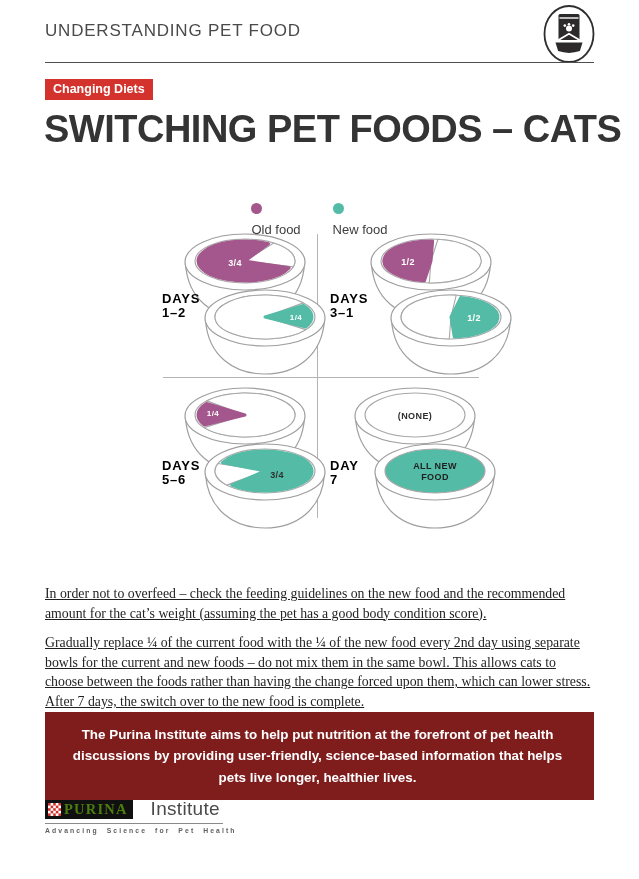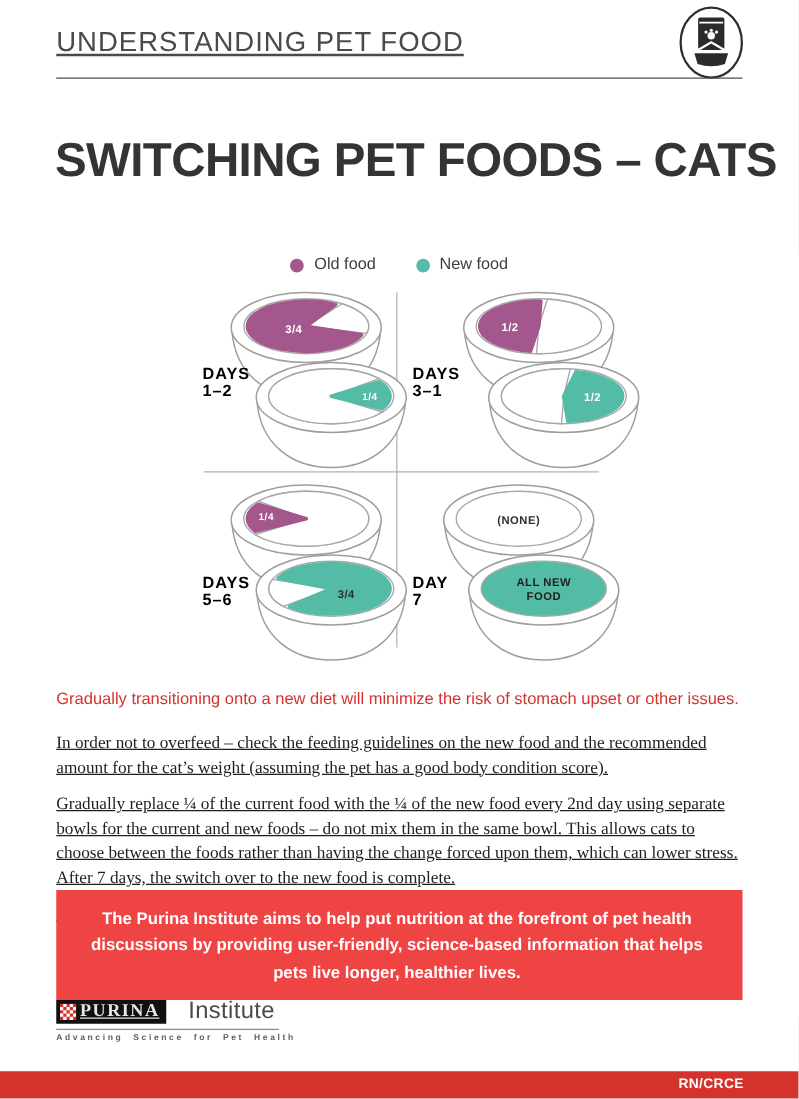--- a/index.html
+++ b/index.html
@@ -1,55 +1,55 @@
 <!DOCTYPE html>
 <html><head>
 <meta charset="utf-8">
 <style>
   html,body{margin:0;padding:0;background:#e8e8e8;}
   .page{position:relative;width:639px;height:879px;background:#ffffff;margin:0 auto;
         font-family:"Liberation Sans",sans-serif;overflow:hidden;}
   
-  .header-title{position:absolute;left:45px;top:21px;font-size:22px;letter-spacing:.8px;
-        color:#4a4a4a;font-weight:400;text-decoration:underline;}
+  .header-title{position:absolute;left:45px;top:21px;font-size:17px;letter-spacing:.8px;
+        color:#4a4a4a;font-weight:400;}
   .header-icon{position:absolute;left:541px;top:3px;}
   .header-rule{position:absolute;left:45px;top:62px;width:549px;height:0;
         border-top:1.6px solid #4f4f4f;}
   
   .badge{position:absolute;left:45px;top:79px;color:#fff;font-size:12.5px;font-weight:700;
         padding:3px 8px 4px 8px;}
   
   .main-title{position:absolute;left:44px;top:108px;font-size:38px;font-weight:800;
         letter-spacing:-.5px;color:#343434;white-space:nowrap;}
   
   .legend{position:absolute;left:0;top:203px;width:639px;display:flex;justify-content:center;
         gap:32px;align-items:center;}
-  .legend-item{display:flex;align-items:flex-end;gap:8px;font-size:13px;color:#3d3d3d;}
+  .legend-item{display:flex;align-items:flex-start;gap:8px;font-size:13px;color:#3d3d3d;flex-direction:column;}
   .legend-dot{width:11px;height:11px;border-radius:50%;}
   
   .quad{position:absolute;width:172px;height:152px;}
   .vline{position:absolute;left:317px;top:234px;width:0;height:284px;border-left:1px solid #b3b3b3;}
   .hline{position:absolute;left:163px;top:377px;width:316px;height:0;border-top:1px solid #b3b3b3;}
   .day-label{position:absolute;font-size:13px;font-weight:700;color:#000000;
         letter-spacing:.8px;line-height:14px;}
   
   .highlight{position:absolute;left:45px;top:550px;width:560px;font-size:13.2px;line-height:1.35;}
   
   .body-copy{position:absolute;left:45px;top:584px;width:550px;
         font-family:"Liberation Serif",serif;font-size:13.8px;line-height:1.42;color:#1f1f1f;text-decoration:underline;}
   .body-copy p{margin:0 0 10px 0;}
   
   .callout{position:absolute;left:45px;top:712px;width:549px;box-sizing:border-box;
         color:#fff;font-size:13.4px;font-weight:700;line-height:1.6;text-align:center;
         padding:12px 28px;}
   
   .logo-row{position:absolute;left:45px;top:798px;display:flex;align-items:center;}
   .logo-box{background:#101010;height:19px;display:flex;align-items:center;padding:0 5px 0 3px;}
-  .logo-purina{color:#e5e5e5;font-family:"Liberation Serif",serif;font-weight:700;font-size:14.5px;
-        letter-spacing:1.2px;margin-left:3px;text-decoration:underline;}
+  .logo-purina{color:#4d7c0f;font-family:"Liberation Serif",serif;font-weight:700;font-size:14.5px;
+        letter-spacing:1.2px;margin-left:3px;}
   .logo-institute{color:#4a4a4a;font-size:19px;font-weight:400;margin-left:18px;letter-spacing:.3px;}
   .logo-divider{position:absolute;left:45px;top:823px;width:178px;border-top:1px solid #8a8a8a;}
   .logo-tagline{position:absolute;left:45px;top:827px;width:200px;font-size:6.8px;font-weight:700;
         color:#5f5f5f;letter-spacing:2.1px;word-spacing:4px;white-space:nowrap;}
   
   .bottom-bar{position:absolute;left:0;bottom:0;width:639px;height:22px;}
   .doc-code{position:absolute;right:44px;top:0;height:22px;line-height:21px;color:#fff;
         font-size:11px;font-weight:700;letter-spacing:.3px;}
 </style>
 </head>
@@ -70,20 +70,21 @@
         <circle cx="28" cy="25.5" r="3"></circle>
         <circle cx="23.8" cy="22.6" r="1.3"></circle>
         <circle cx="28" cy="21.2" r="1.3"></circle>
         <circle cx="32.2" cy="22.6" r="1.3"></circle>
       </g>
       <path d="M17.5 37 L28 30.8 L38.5 37" fill="none" stroke="#ffffff" stroke-width="1.8"></path>
     </svg>
   </div>
   <div class="header-rule"></div>
 
+  <div class="badge accent-bg" style="background: rgb(212, 51, 45);">Changing Diets</div>
 
   <div class="main-title">SWITCHING PET FOODS – CATS</div>
 
   <div class="legend">
     <div class="legend-item">
       <span class="legend-dot" id="dot-old" style="background: rgb(163, 87, 140);"></span>
       <span>Old food</span>
     </div>
     <div class="legend-item">
       <span class="legend-dot" id="dot-new" style="background: rgb(84, 188, 166);"></span>
@@ -190,29 +191,28 @@
               <text x="0" y="-3" text-anchor="middle" font-family="Liberation Sans, sans-serif" font-size="9" font-weight="bold" letter-spacing="0.4" fill="#1f1f1f"><tspan x="0" dy="0">ALL NEW</tspan><tspan x="0" dy="11">FOOD</tspan></text>
             </g>
           </g>
     </svg></div>
       <div class="day-label" style="left: 330px; top: 459px;">
         <div>DAY</div>
         <div>7</div>
       </div>
     </div>
 
-  <div class="highlight accent-text" style="color: rgb(212, 51, 45);">Gradually transitioning onto a new diet will minimize the risk of stomach upset or other issues.</div>
 
   <div class="body-copy">
     <p>In order not to overfeed – check the feeding guidelines on the new food and the recommended amount for the cat’s weight (assuming the pet has a good body condition score).</p>
     <p>Gradually replace ¼ of the current food with the ¼ of the new food every 2nd day using separate bowls for the current and new foods – do not mix them in the same bowl. This allows cats to choose between the foods rather than having the change forced upon them, which can lower stress. After 7 days, the switch over to the new food is complete.</p>
     <p>If a pet is susceptible to stomach upset, it may be beneficial to transition over 10 days.</p>
   </div>
 
-  <div class="callout accent-bg" style="background: #ef4444; padding-left: 24px;">The Purina Institute aims to help put nutrition at the forefront of pet health discussions by providing user-friendly, science-based information that helps pets live longer, healthier lives.</div>
+  <div class="callout accent-bg" style="background: #7f1d1d; padding-left: 24px;">The Purina Institute aims to help put nutrition at the forefront of pet health discussions by providing user-friendly, science-based information that helps pets live longer, healthier lives.</div>
 
   <div class="logo-row">
     <div class="logo-box">
       <svg id="checkerboard" width="13" height="13" viewBox="0 0 15 15">
           <rect x="0" y="0" width="15" height="15" fill="#ffffff"></rect>
           <rect x="0" y="0" width="3" height="3" fill="#d4332d"></rect>
           <rect x="6" y="0" width="3" height="3" fill="#d4332d"></rect>
           <rect x="12" y="0" width="3" height="3" fill="#d4332d"></rect>
           <rect x="3" y="3" width="3" height="3" fill="#d4332d"></rect>
           <rect x="9" y="3" width="3" height="3" fill="#d4332d"></rect>
@@ -225,17 +225,14 @@
           <rect x="6" y="12" width="3" height="3" fill="#d4332d"></rect>
           <rect x="12" y="12" width="3" height="3" fill="#d4332d"></rect>
         </svg>
       <span class="logo-purina">PURINA</span>
     </div>
     <span class="logo-institute">Institute</span>
   </div>
   <div class="logo-divider"></div>
   <div class="logo-tagline">Advancing Science for Pet Health</div>
 
-  <div class="bottom-bar accent-bg" style="background: rgb(212, 51, 45);">
-    <span class="doc-code">RN/CRCE</span>
-  </div>
 
 </div>
 
 </body></html>

